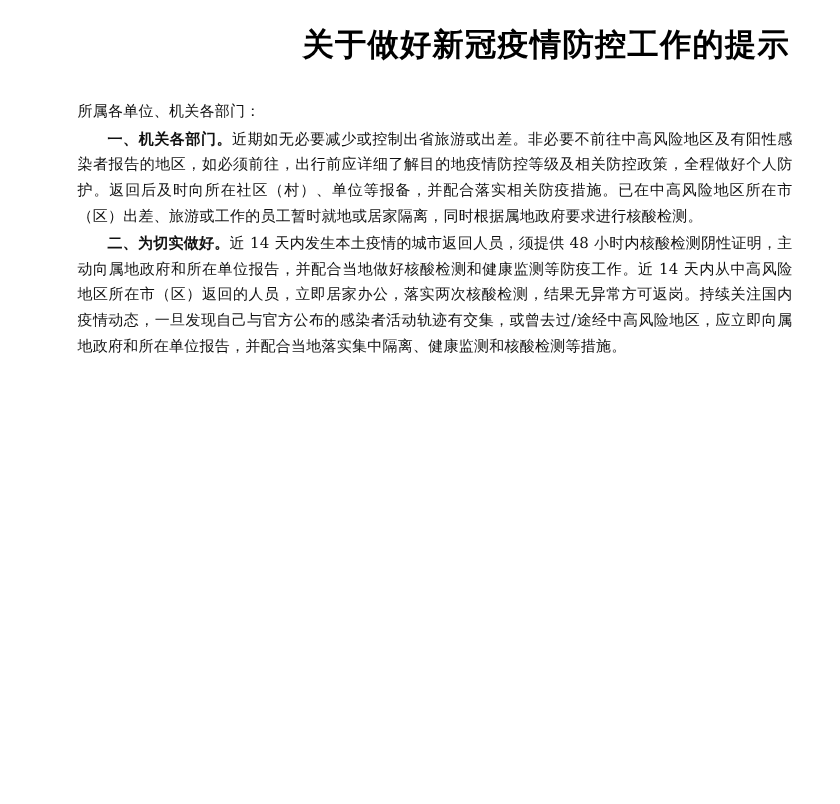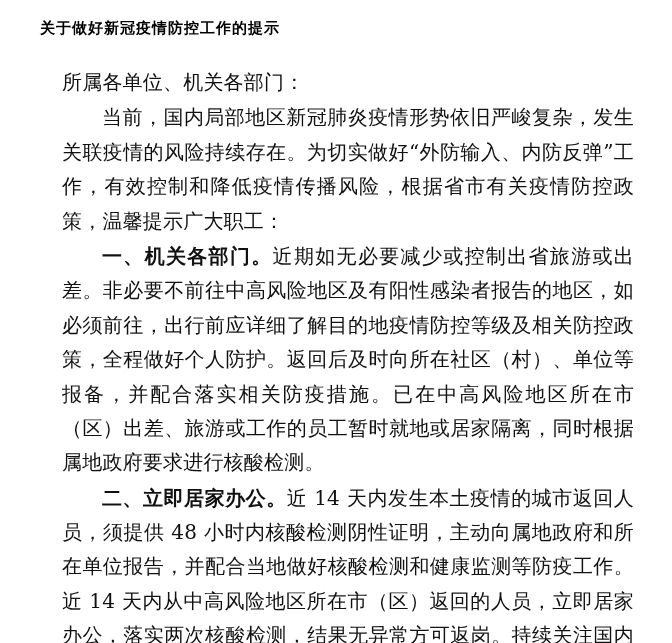--- a/index.html
+++ b/index.html
@@ -16,35 +16,35 @@
   }
   .page {
     width: 672px;
     height: 643px;
     box-sizing: border-box;
     padding: 0;
     position: relative;
     background: #fff;
   }
   .doc-title {
-    text-align: left;
-    font-size: 15px;
+    text-align: right;
+    font-size: 25px;
     font-weight: bold;
     letter-spacing: 1px;
     margin: 18px 0 0 0;
     padding: 0 40px;
     line-height: 1.4;
     color: #000;
   }
   .body-block {
     padding: 0 38px 0 62px;
     margin-top: 26px;
   }
   .para {
-    font-size: 20px;
+    font-size: 12px;
     line-height: 1.72;
     text-align: justify;
     text-justify: inter-ideograph;
     margin: 0 0 1px 0;
     color: #111;
     letter-spacing: 0.2px;
   }
   .para.salutation {
     text-indent: 0;
   }
@@ -59,26 +59,23 @@
 <body>
 
 <div class="page">
 
   <h1 class="doc-title">关于做好新冠疫情防控工作的提示</h1>
 
   <div class="body-block">
 
     <p class="para salutation">所属各单位、机关各部门：</p>
 
-    <p class="para indent">
-      <span>当前，国内局部地区新冠肺炎疫情形势依旧严峻复杂，发生关联疫情的风险持续存在。为切实做好“外防输入、内防反弹”工作，有效控制和降低疫情传播风险，根据省市有关疫情防控政策，温馨提示广大职工：</span>
-    </p>
 
     <p class="para indent">
       <span class="lead">一、机关各部门。</span><span>近期如无必要减少或控制出省旅游或出差。非必要不前往中高风险地区及有阳性感染者报告的地区，如必须前往，出行前应详细了解目的地疫情防控等级及相关防控政策，全程做好个人防护。返回后及时向所在社区（村）、单位等报备，并配合落实相关防疫措施。已在中高风险地区所在市（区）出差、旅游或工作的员工暂时就地或居家隔离，同时根据属地政府要求进行核酸检测。</span>
     </p>
 
     <p class="para indent">
-      <span class="lead">二、立即居家办公。</span><span>近 14 天内发生本土疫情的城市返回人员，须提供 48 小时内核酸检测阴性证明，主动向属地政府和所在单位报告，并配合当地做好核酸检测和健康监测等防疫工作。近 14 天内从中高风险地区所在市（区）返回的人员，立即居家办公，落实两次核酸检测，结果无异常方可返岗。持续关注国内疫情动态，一旦发现自己与官方公布的感染者活动轨迹有交集，或曾去过/途经中高风险地区，应立即向属地政府和所在单位报告，并配合当地落实集中隔离、健康监测和核酸检测等措施。</span>
+      <span class="lead">二、为切实做好。</span><span>近 14 天内发生本土疫情的城市返回人员，须提供 48 小时内核酸检测阴性证明，主动向属地政府和所在单位报告，并配合当地做好核酸检测和健康监测等防疫工作。近 14 天内从中高风险地区所在市（区）返回的人员，立即居家办公，落实两次核酸检测，结果无异常方可返岗。持续关注国内疫情动态，一旦发现自己与官方公布的感染者活动轨迹有交集，或曾去过/途经中高风险地区，应立即向属地政府和所在单位报告，并配合当地落实集中隔离、健康监测和核酸检测等措施。</span>
     </p>
 
   </div>
 </div>
 
 </body></html>

